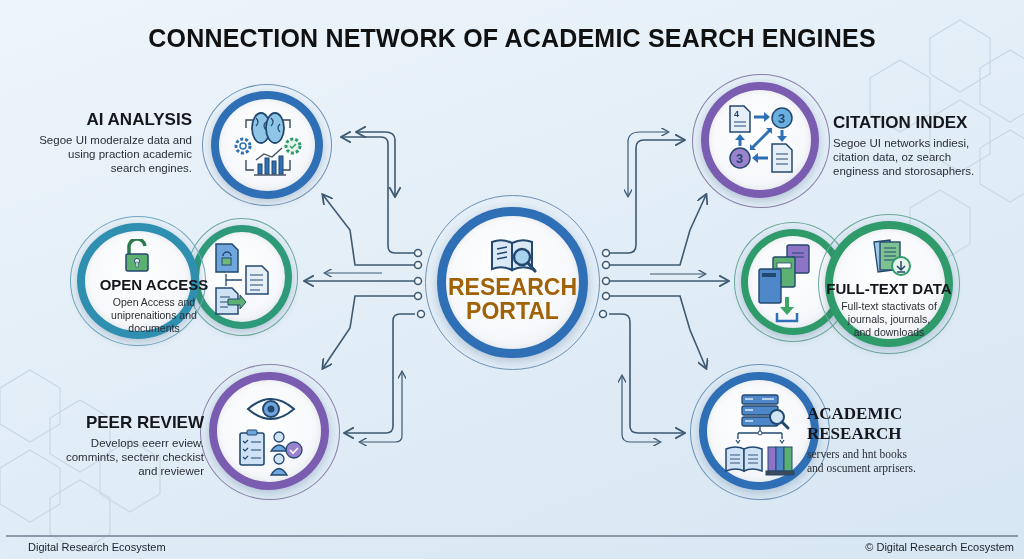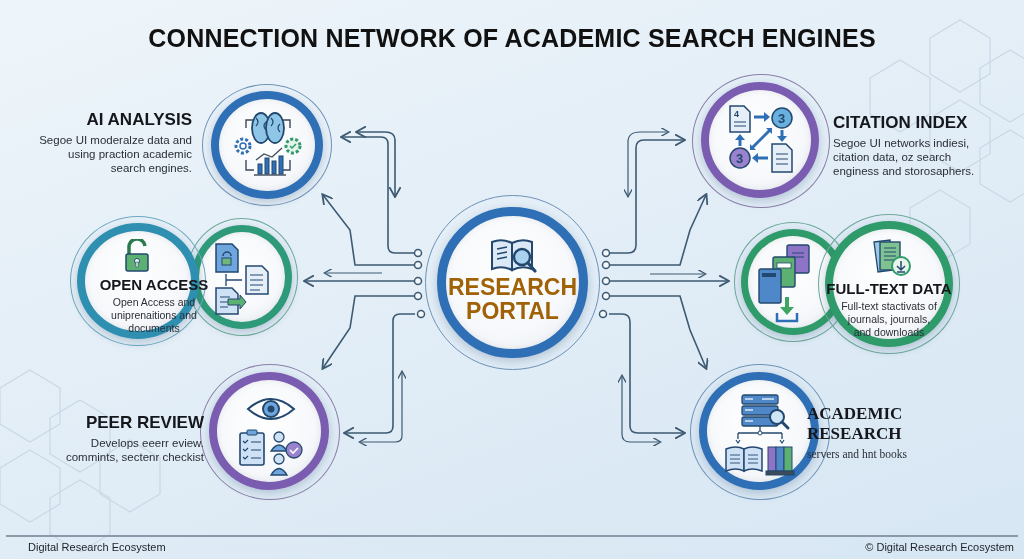--- a/index.html
+++ b/index.html
@@ -236,20 +236,21 @@
         <circle cx="56" cy="57" r="8" fill="#9a82cc" stroke="#23486f" stroke-width="1.3"></circle>
         <path d="M52,57 l3,3 l5,-5" fill="none" stroke="#fff" stroke-width="1.6"></path>
       </svg>
     </div>
   </div>
   <div class="label right-align" style="left:32px;top:413px;width:172px;">
     <div class="head">PEER REVIEW</div>
     <div class="desc">
       <div>Develops eeerr eview.</div>
       <div>commints, sectenr checkist</div>
+      <div>and reviewer</div>
     </div>
   </div>
 
   <div class="node" style="left:692px;top:74px;width:138px;height:134px;">
     <div class="ring-outer" style="inset:0;border-color:#8a7fa8;"></div>
     <div class="ring-main" style="left:9px;top:8px;width:118px;height:116px;border:8px solid #7a5cb0;"></div>
     <div class="icon-wrap" style="left:34px;top:30px;width:70px;height:70px;">
       <svg width="70" height="70" viewBox="0 0 70 70">
         <path d="M4,2 L18,2 L24,8 L24,28 L4,28 Z" fill="#e6eef8" stroke="#23486f" stroke-width="1.5"></path>
         <text x="8" y="13" font-size="9" font-weight="700" fill="#23486f" font-family="Liberation Sans, sans-serif">4</text>
@@ -346,19 +347,20 @@
       </svg>
     </div>
   </div>
   <div class="label" style="left:807px;top:404px;width:180px;font-family:Liberation Serif, serif;">
     <div class="head">
       <div>ACADEMIC</div>
       <div>RESEARCH</div>
     </div>
     <div class="desc">
       <div>servers and hnt books</div>
+      <div>and oscument arprisers.</div>
     </div>
   </div>
 
   <div class="footer-rule"></div>
   <div class="footer-left">Digital Research Ecosystem</div>
   <div class="footer-right">© Digital Research Ecosystem</div>
 </div>
 
 </body></html>

